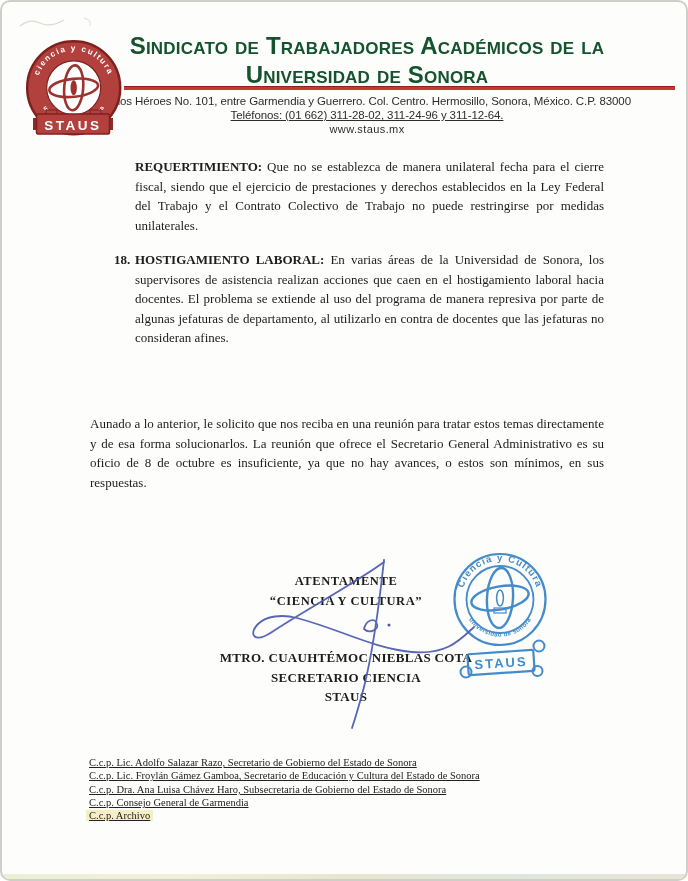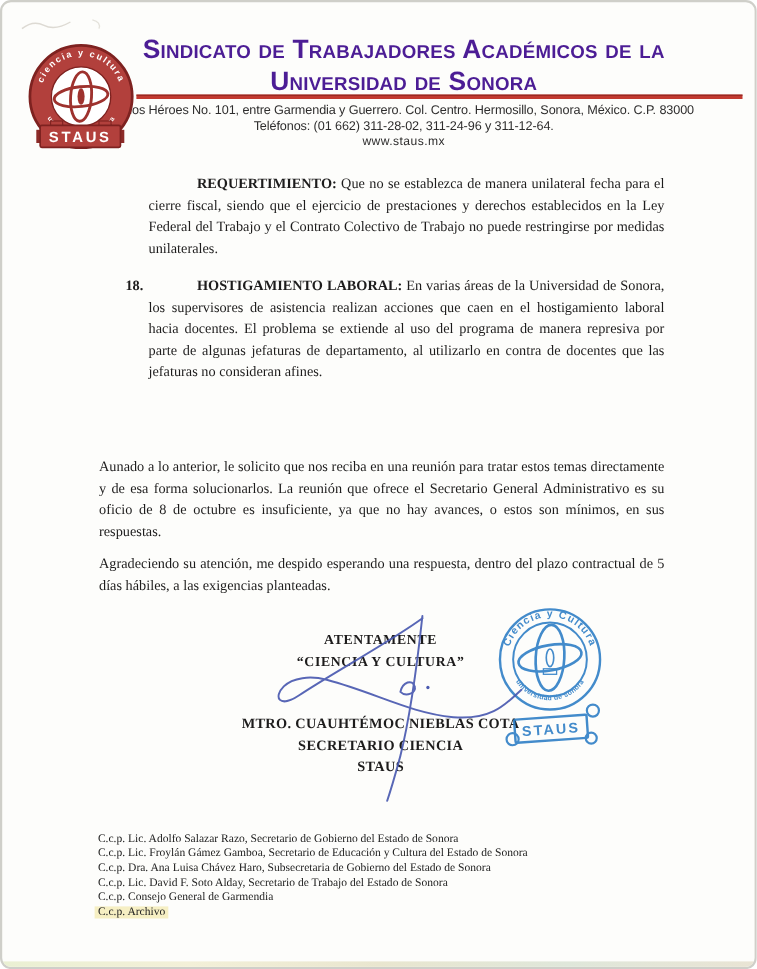--- a/index.html
+++ b/index.html
@@ -8,54 +8,54 @@
     background:#fdfdfb;border:2px solid #cfcfc9;border-radius:10px;
     overflow:hidden;
     font-family:"Liberation Serif","DejaVu Serif",serif;color:#211f1f;
   }
   
   .masthead{position:absolute;left:85px;top:0;width:560px;text-align:center;}
   .org-line{
     position:absolute;left:0;width:560px;text-align:center;
     font-family:"Liberation Sans","DejaVu Sans",sans-serif;
     font-weight:bold;font-variant:small-caps;
-    font-size:24px;line-height:26px;letter-spacing:0.2px;color:#4c1d95;
+    font-size:24px;line-height:26px;letter-spacing:0.2px;color:#14532d;
   }
   .org1{top:31px;}
   .org2{top:60px;}
   .addr-line{
     position:absolute;left:0;width:560px;text-align:center;
     font-family:"Liberation Sans","DejaVu Sans",sans-serif;
     font-size:11.5px;line-height:14px;color:#2e2d2d;letter-spacing:-0.1px;
   }
   .addr{top:92px;}
-  .phones{top:106px;}
+  .phones{top:106px;text-decoration:underline;}
   .web{top:120px;font-size:11px;letter-spacing:0.4px;}
   .red-rule{position:absolute;left:122px;top:84px;width:551px;height:3px;
     background:#c23a30;border-top:1px solid #8e221c;z-index:1;}
   .logo-svg{position:absolute;left:14px;top:32px;z-index:2;}
   
   .btxt{position:absolute;font-size:13px;line-height:19.5px;text-align:justify;color:#1d1c1c;}
   .btxt p{margin:0;}
-  .b{font-weight:bold;margin-left:44px;}
+  .b{font-weight:bold;}
   .hang1{left:133px;top:155px;width:469px;}
   .item18{left:133px;top:248px;width:469px;}
   .item-num{position:absolute;left:-21px;top:0;font-weight:bold;}
   .para1{left:88px;top:412px;width:514px;}
   .para2{left:88px;top:500px;width:514px;}
   
   .closing{position:absolute;left:206px;top:570px;width:276px;text-align:center;
     font-weight:bold;font-size:12.5px;line-height:19.5px;color:#1d1c1c;}
   .closing .salute{letter-spacing:0.6px;}
   .closing .name-block{margin-top:37px;font-size:13px;letter-spacing:0.3px;}
   .sig-svg{position:absolute;left:250px;top:550px;z-index:5;}
   .stamp-svg{position:absolute;left:437px;top:548px;z-index:4;opacity:0.9;}
   
   .ccp{position:absolute;left:87px;top:754px;font-size:10.5px;line-height:13.35px;color:#222;}
-  .ccp-line{white-space:nowrap;}
+  .ccp-line{white-space:nowrap;text-decoration:underline;}
   .hl{background:#f6efc3;box-shadow:-3px 0 0 #f6efc3, 3px 0 0 #f6efc3;text-align:right;}
   
   .pencil{position:absolute;left:12px;top:6px;z-index:1;}
   .scan-strip{position:absolute;left:0;right:0;bottom:0;height:5px;
     background:linear-gradient(90deg,#eaf0d3,#f3f0d8,#e9e6cf,#dfe7da,#e9e4d4);}
 </style>
 </head>
 <body>
 
 <div class="page">
@@ -104,21 +104,20 @@
   <div class="btxt hang1">
     <p><span class="b">REQUERTIMIENTO:</span><span> Que no se establezca de manera unilateral fecha para el cierre fiscal, siendo que el ejercicio de prestaciones y derechos establecidos en la Ley Federal del Trabajo y el Contrato Colectivo de Trabajo no puede restringirse por medidas unilaterales.</span></p>
   </div>
 
   <div class="btxt item18">
     <span class="item-num">18.</span>
     <p><span class="b">HOSTIGAMIENTO LABORAL:</span><span> En varias áreas de la Universidad de Sonora, los supervisores de asistencia realizan acciones que caen en el hostigamiento laboral hacia docentes. El problema se extiende al uso del programa de manera represiva por parte de algunas jefaturas de departamento, al utilizarlo en contra de docentes que las jefaturas no consideran afines.</span></p>
   </div>
 
   <div class="btxt para1">Aunado a lo anterior, le solicito que nos reciba en una reunión para tratar estos temas directamente y de esa forma solucionarlos. La reunión que ofrece el Secretario General Administrativo es su oficio de 8 de octubre es insuficiente, ya que no hay avances, o estos son mínimos, en sus respuestas.</div>
-  <div class="btxt para2">Agradeciendo su atención, me despido esperando una respuesta, dentro del plazo contractual de 5 días hábiles, a las exigencias planteadas.</div>
 
   <div class="closing">
     <div class="salute">ATENTAMENTE</div>
     <div class="salute">“CIENCIA Y CULTURA”</div>
     <div class="name-block">
       <div>MTRO. CUAUHTÉMOC NIEBLAS COTA</div>
       <div>SECRETARIO CIENCIA</div>
       <div>STAUS</div>
     </div>
   </div>
@@ -159,19 +158,18 @@
     <text font-family="Liberation Sans, sans-serif" font-size="6.3" font-weight="bold" fill="#2f7fc6" letter-spacing="0.3">
       <textPath href="#stBot" startOffset="50%" text-anchor="middle">universidad de sonora</textPath>
     </text>
     <text x="62" y="117.5" text-anchor="middle" transform="rotate(-4 62 113)" font-family="Liberation Sans, sans-serif" font-size="13" font-weight="bold" fill="#2f7fc6" letter-spacing="2">STAUS</text>
   </svg>
 
   <div class="ccp">
     <div class="ccp-line">C.c.p. Lic. Adolfo Salazar Razo, Secretario de Gobierno del Estado de Sonora</div>
     <div class="ccp-line">C.c.p. Lic. Froylán Gámez Gamboa, Secretario de Educación y Cultura del Estado de Sonora</div>
     <div class="ccp-line">C.c.p. Dra. Ana Luisa Chávez Haro, Subsecretaria de Gobierno del Estado de Sonora</div>
-    <div class="ccp-line">C.c.p. Lic. David F. Soto Alday, Secretario de Trabajo del Estado de Sonora</div>
     <div class="ccp-line">C.c.p. Consejo General de Garmendia</div>
     <div class="ccp-line"><span class="hl">C.c.p. Archivo</span></div>
   </div>
 
   <div class="scan-strip"></div>
 </div>
 
 </body></html>

